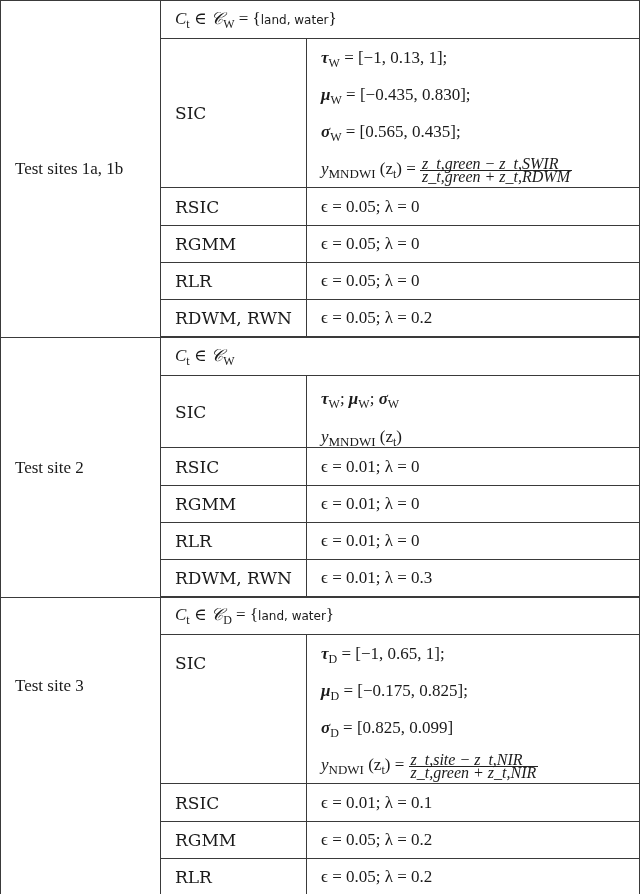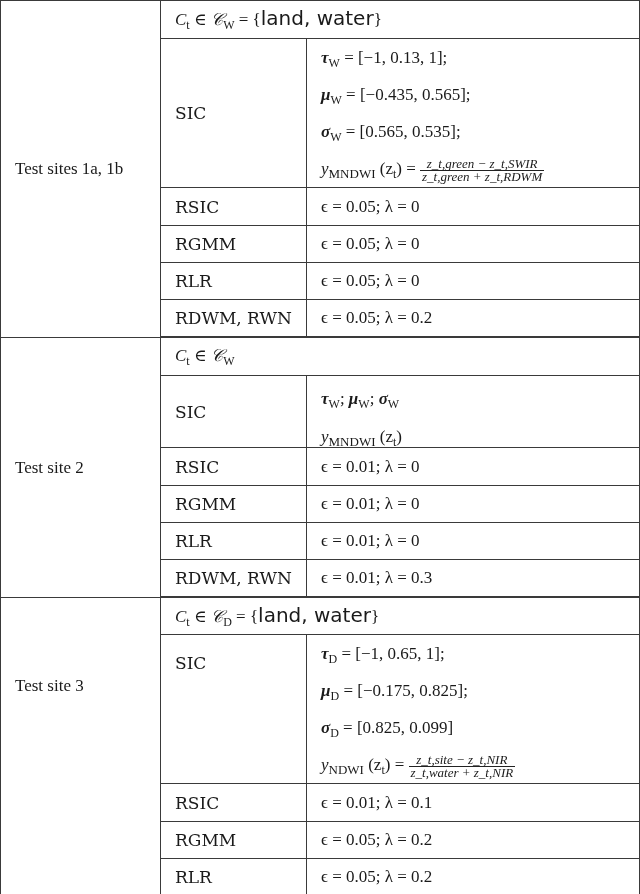--- a/index.html
+++ b/index.html
@@ -7,24 +7,24 @@
          font-family:"DejaVu Serif","Liberation Serif",serif; color:#1a1a1a; }
   .tbl { position:absolute; left:0; top:0; width:640px; border-collapse:collapse; table-layout:fixed; }
   .tbl td { border:1.6px solid #3a3a3a; padding:0 0 0 14px; vertical-align:middle; font-size:17px; }
   .c1 { width:160px; }
   .c2 { width:146px; }
   .site { font-size:17.5px;font-family:Liberation Serif, serif; }
   .math { font-family:"Liberation Serif","DejaVu Serif",serif; font-size:18px; white-space:nowrap; }
   .it { font-style:italic; }
   .bd { font-weight:bold; font-style:italic; }
   .sub { font-size:12px; vertical-align:-4px; font-style:normal; }
-  .sans { font-family:"DejaVu Sans","Liberation Sans",sans-serif; font-size:20px; }
+  .sans { font-family:"DejaVu Sans","Liberation Sans",sans-serif; font-size:12px; }
   .cal { font-family:"DejaVu Serif",serif; font-style:italic; }
   .line { height:37px; line-height:37px; }
-  .frac { display:inline-block; vertical-align:middle; text-align:center; font-size:13px; line-height:12px;font-family:Liberation Serif, serif; }
+  .frac { display:inline-block; vertical-align:middle; text-align:left; font-size:16px; line-height:12px;font-family:Liberation Serif, serif; }
   .frac .num { display:block; border-bottom:1px solid #222; padding:0 2px; }
   .frac .den { display:block; padding:0 2px; }
   .sc { font-variant:small-caps; font-size:13px; font-style:normal; vertical-align:-4px; }
 </style>
 </head>
 <body>
 
 <table class="tbl">
   <colgroup>
       <col class="c1">
@@ -36,22 +36,22 @@
       <tr style="height:38px">
     <td rowspan="7" class="site">Test sites 1a, 1b</td>
     <td colspan="2" class="math">
       <span class="it">C</span><span class="sub it">t</span><span> ∈ </span><span class="cal">𝒞</span><span class="sub">W</span><span> = {</span><span class="sans">land,  water</span><span>}</span>
     </td>
   </tr>
   <tr style="height:149px">
     <td>SIC</td>
     <td class="math">
       <div class="line"><span class="bd">τ</span><span class="sub">W</span><span> = [−1,  0.13,  1];</span></div>
-      <div class="line"><span class="bd">μ</span><span class="sub">W</span><span> = [−0.435,  0.565];</span></div>
-      <div class="line"><span class="bd">σ</span><span class="sub">W</span><span> = [0.565,  0.535];</span></div>
+      <div class="line"><span class="bd">μ</span><span class="sub">W</span><span> = [−0.435,  0.830];</span></div>
+      <div class="line"><span class="bd">σ</span><span class="sub">W</span><span> = [0.565,  0.435];</span></div>
       <div class="line"><span class="it">y</span><span class="sc">MNDWI</span><span> (z</span><span class="sub it">t</span><span>) = </span><span class="frac"><span class="num it">z_t,green − z_t,SWIR</span><span class="den it">z_t,green + z_t,RDWM</span></span></div>
     </td>
   </tr>
   <tr style="height:38px">
         <td>RSIC</td>
         <td class="math">ϵ = 0.05; λ = 0</td>
       </tr>
   <tr style="height:37px">
         <td>RGMM</td>
         <td class="math">ϵ = 0.05; λ = 0</td>
@@ -106,21 +106,21 @@
     <td colspan="2" class="math">
       <span class="it">C</span><span class="sub it">t</span><span> ∈ </span><span class="cal">𝒞</span><span class="sub">D</span><span> = {</span><span class="sans">land,  water</span><span>}</span>
     </td>
   </tr>
   <tr style="height:148px">
     <td style="vertical-align:top;padding-top:18px">SIC</td>
     <td class="math">
       <div class="line"><span class="bd">τ</span><span class="sub">D</span><span> = [−1,  0.65,  1];</span></div>
       <div class="line"><span class="bd">μ</span><span class="sub">D</span><span> = [−0.175,  0.825];</span></div>
       <div class="line"><span class="bd">σ</span><span class="sub">D</span><span> = [0.825,  0.099]</span></div>
-      <div class="line"><span class="it">y</span><span class="sc">NDWI</span><span> (z</span><span class="sub it">t</span><span>) = </span><span class="frac"><span class="num it">z_t,site − z_t,NIR</span><span class="den it">z_t,water + z_t,NIR</span></span></div>
+      <div class="line"><span class="it">y</span><span class="sc">NDWI</span><span> (z</span><span class="sub it">t</span><span>) = </span><span class="frac"><span class="num it">z_t,site − z_t,NIR</span><span class="den it">z_t,green + z_t,NIR</span></span></div>
     </td>
   </tr>
   <tr style="height:38px">
         <td>RSIC</td>
         <td class="math">ϵ = 0.01; λ = 0.1</td>
       </tr>
   <tr style="height:37px">
         <td>RGMM</td>
         <td class="math">ϵ = 0.05; λ = 0.2</td>
       </tr>

